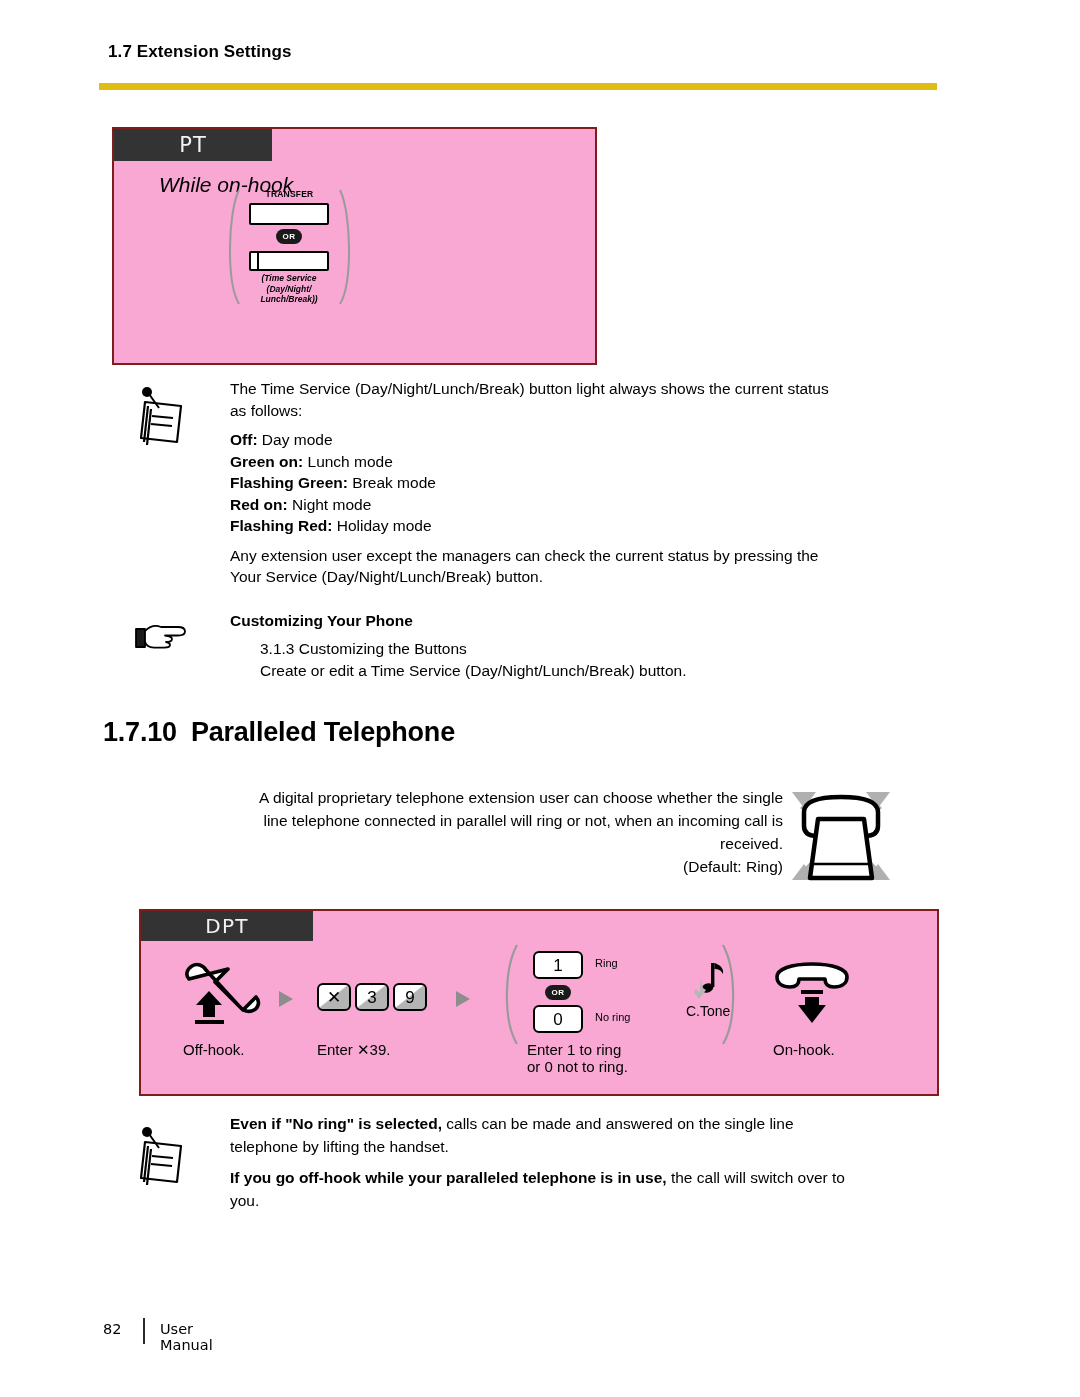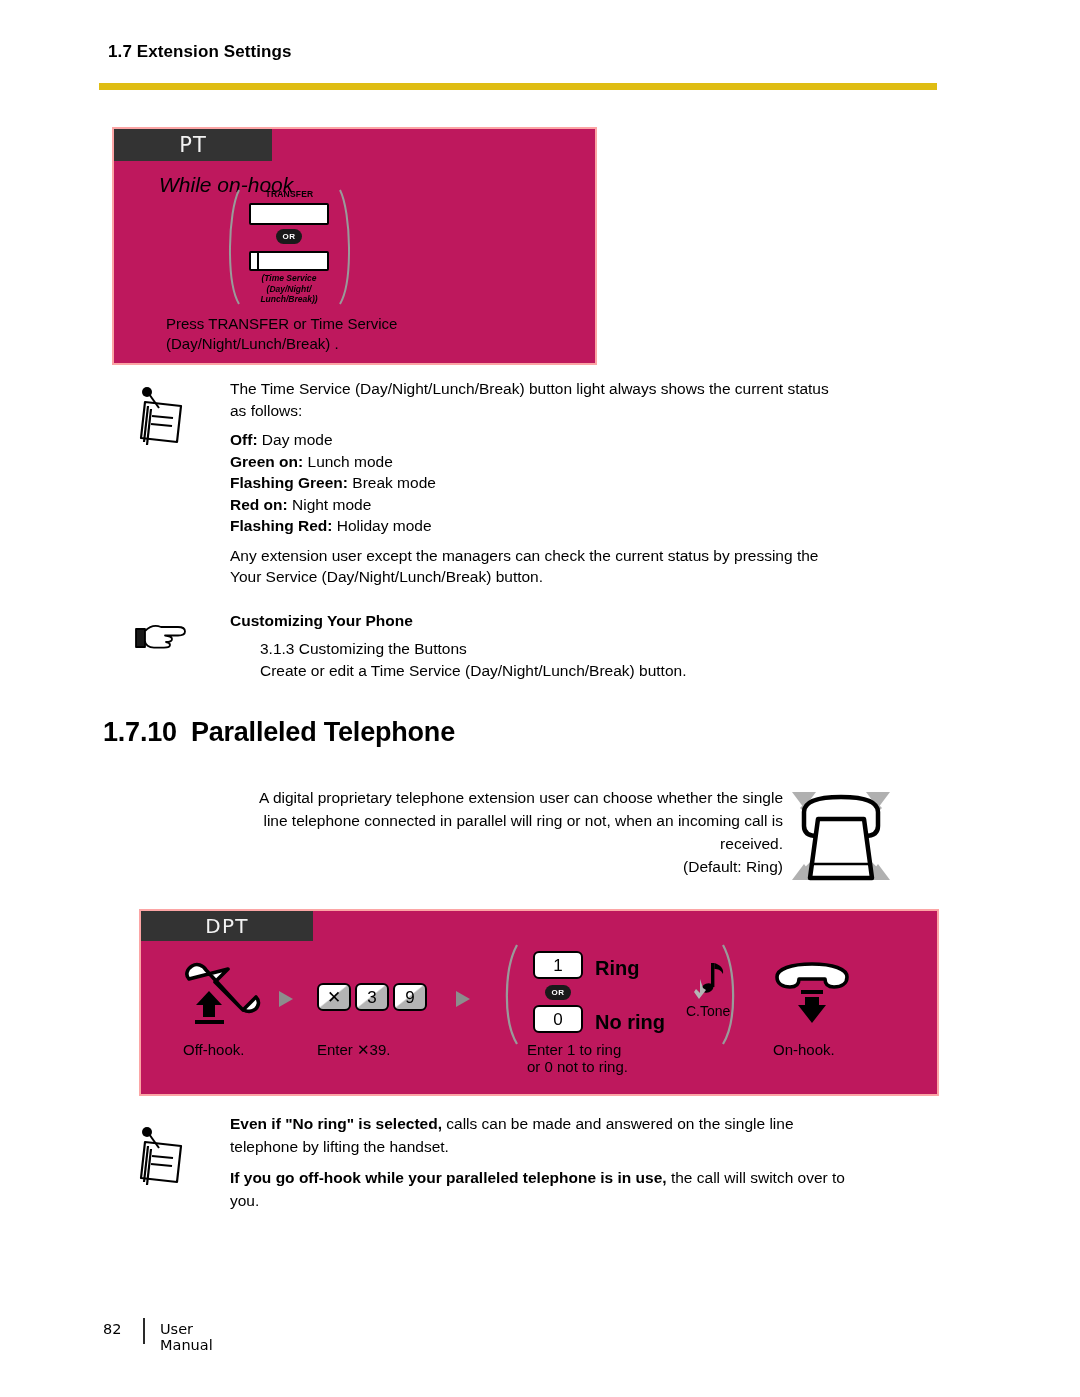--- a/index.html
+++ b/index.html
@@ -30,22 +30,22 @@
     left: 99px;
     top: 83px;
     width: 838px;
     height: 7px;
     background: #dfbd13;
   }
 
   
   .proc-box {
     position: absolute;
-    border: 2px solid #fca5a5;
-    background: #be185d;
+    border: 2px solid #7f1d1d;
+    background: #f9a8d4;
     box-sizing: border-box;
   }
   .proc-tab {
     position: absolute;
     left: 0;
     top: 0;
     background: #333333;
     color: #f2f2f2;
     text-align: center;
     box-sizing: border-box;
@@ -196,23 +196,22 @@
     line-height: 1;
   }
   .dial-key.plain {
     background: #fff;
     width: 50px; height: 28px;
   }
 
   .choice-parens { position: absolute; }
   .opt-label {
     position: absolute;
-    font-size: 20px;
+    font-size: 11px;
     white-space: nowrap;
-    font-weight: bold;
   }
 
   
   #note2 { left: 130px; top: 1112px; width: 820px; }
   #note2 .note-icon { left: 5px; top: 14px; }
   #note2 .note-body { left: 100px; top: 0; width: 720px; font-size: 15.5px; line-height: 23px; }
 
   
   #footer { position: absolute; left: 103px; top: 1318px; height: 26px; }
   #footer .pg {
@@ -261,24 +260,20 @@
 
     <div class="rect-key" id="pt-key-timeservice"></div>
 
     <div class="key-caption" id="pt-caption">
       <div>(Time Service</div>
       <div>(Day/Night/</div>
       <div>Lunch/Break))</div>
     </div>
   </div>
 
-  <div id="pt-instruction">
-    <div>Press TRANSFER or Time Service</div>
-    <div>(Day/Night/Lunch/Break)   .</div>
-  </div>
 </div>
 
 <div class="note-block" id="note1">
   <div class="note-icon">
     <svg width="58" height="62" viewBox="0 0 58 62">
       <g fill="none" stroke="#000" stroke-width="2.2" stroke-linejoin="round">
         <path d="M6 52 L10 16 L46 20 L42 56 Z" fill="#fff"></path>
         <path d="M9 56 L13 20"></path>
         <path d="M12 59 L16 23"></path>
         <path d="M17 30 L38 32"></path>

